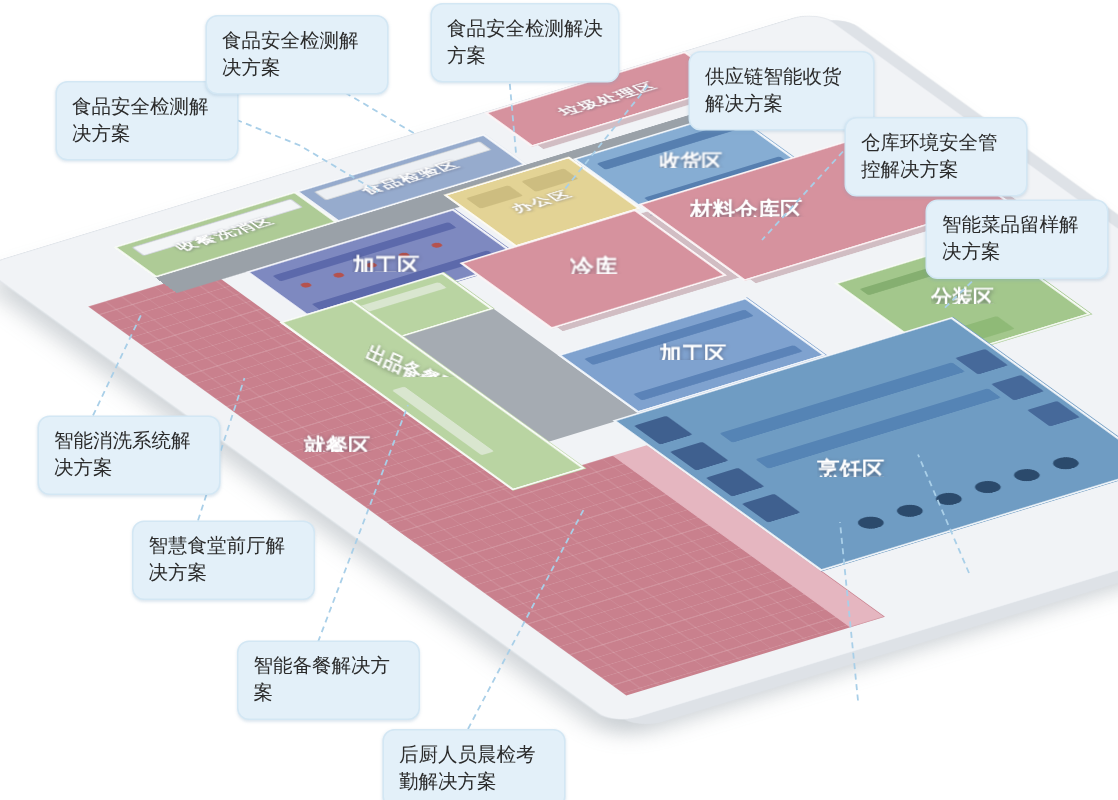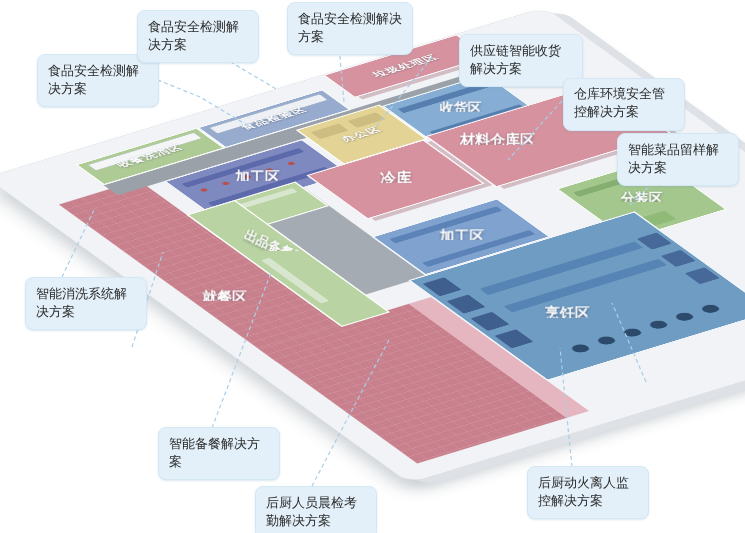--- a/index.html
+++ b/index.html
@@ -159,20 +159,20 @@
       <line x1="312" y1="486" x2="390" y2="338"></line>
       <line x1="572" y1="467" x2="560" y2="348"></line>
       <line x1="646" y1="382" x2="612" y2="303"></line>
     </g>
   </svg>
 
   <div class="callout" style="left:37px;top:54px;width:100px;">食品安全检测解决方案</div>
   <div class="callout" style="left:137px;top:10px;width:100px;">食品安全检测解决方案</div>
   <div class="callout" style="left:287px;top:2px;width:104px;">食品安全检测解决方案</div>
   <div class="callout" style="left:432px;top:34px;width:102px;margin-left:27px;">供应链智能收货解决方案</div>
-  <div class="callout" style="left:563px;top:78px;width:100px;font-family:Liberation Mono, monospace;">仓库环境安全管控解决方案</div>
+  <div class="callout" style="left:563px;top:78px;width:100px;">仓库环境安全管控解决方案</div>
   <div class="callout" style="left:617px;top:133px;width:100px;">智能菜品留样解决方案</div>
   <div class="callout" style="left:25px;top:277px;width:100px;">智能消洗系统解决方案</div>
+  <div class="callout" style="left:88px;top:347px;width:100px;">智慧食堂前厅解决方案</div>
   <div class="callout" style="left:158px;top:427px;width:100px;">智能备餐解决方案</div>
   <div class="callout" style="left:255px;top:486px;width:100px;">后厨人员晨检考勤解决方案</div>
-  <div class="callout" style="left:527px;top:466px;width:100px;">后厨动火离人监控解决方案</div>
 
 </div>
 
 </body></html>

